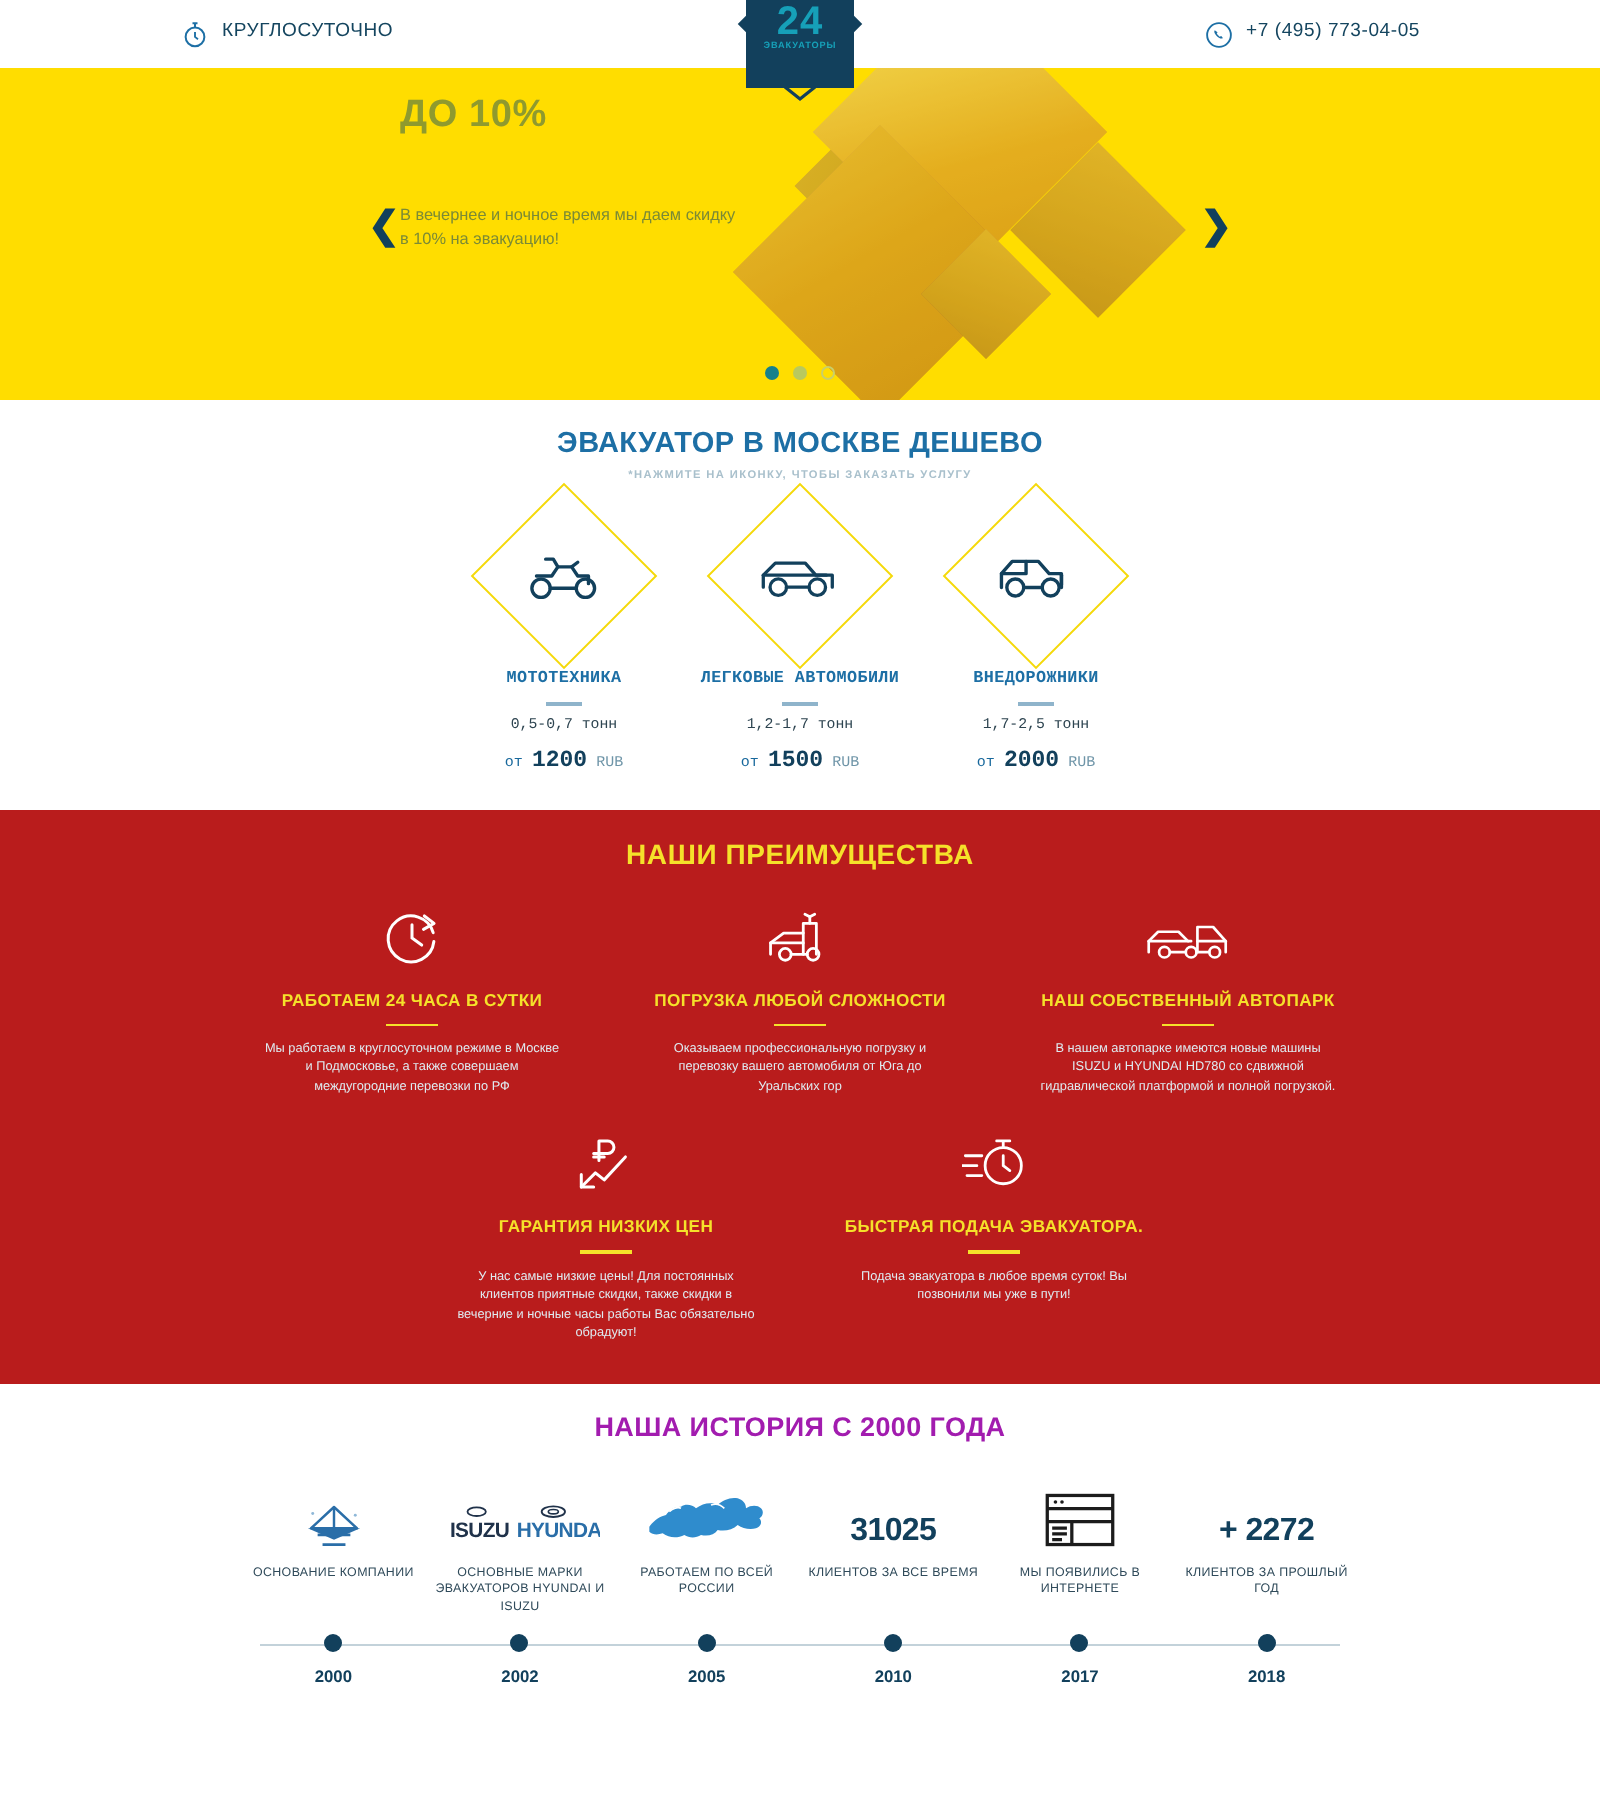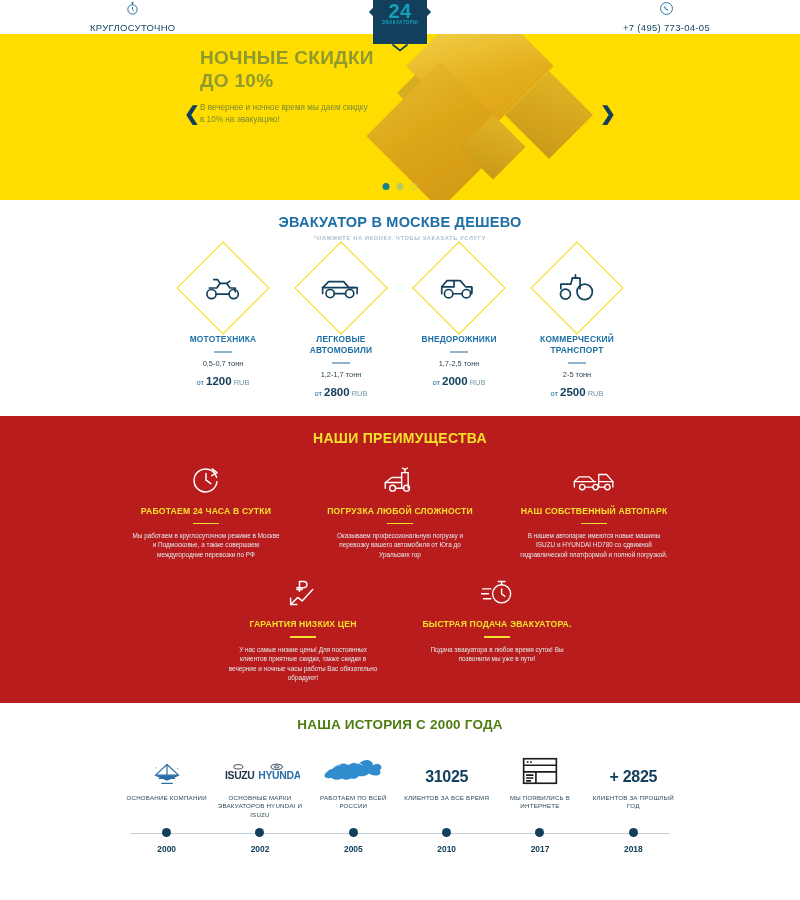--- a/index.html
+++ b/index.html
@@ -13,21 +13,21 @@
 
   
   .topbar {
     height: 34px; background: #ffffff;
     display: flex; align-items: center; justify-content: center;
     position: relative; z-index: 30;
   }
   .topbar-inner {
     width: 620px; display: flex; align-items: center; justify-content: space-between;
   }
-  .tb-item { display: flex; align-items: center; gap: 6px; flex-direction: column; }
+  .tb-item { display: flex; align-items: flex-start; gap: 6px; }
   .tb-text { font-size: 9.5px; color: #14455f; letter-spacing: .3px; font-weight: 500; }
   .ico-circ { width: 15px; height: 15px; flex: 0 0 15px; }
 
   
   .logo-badge {
     position: absolute; left: 50%; top: 0; transform: translateX(-50%);
     width: 80px; height: 56px; z-index: 40;
     display: flex; flex-direction: column; align-items: center; justify-content: space-between;
   }
   .logo-hex {
@@ -93,21 +93,21 @@
   }
   .sec-sub {
     text-align: center; font-size: 7.6px; color: #9ab3c2; letter-spacing: .9px;
     margin-top: 7px; font-weight: bold;
   }
   .sec-note {
     text-align: center; font-size: 5.6px; color: #a9c0cc; letter-spacing: .7px;
     margin-top: 5px; font-weight: bold;
   }
   .svc-row {
-    display: flex; justify-content: center; gap: 18px; margin-top: 14px;
+    display: flex; justify-content: center; gap: 18px; margin-top: 14px; font-family: Liberation Mono, monospace;
   }
   .svc { width: 100px; text-align: center; cursor: pointer; }
   .svc-dia {
     width: 66px; height: 66px; margin: 0 auto;
     border: 1.6px solid #f5d90a; transform: rotate(45deg);
     display: flex; align-items: center; justify-content: center;
   }
   .svc-dia svg { transform: rotate(-45deg); }
   .svc-name {
     margin-top: 13px; font-size: 8.4px; font-weight: bold; color: #1d6fa5;
@@ -135,21 +135,21 @@
   }
   .adv-hr { width: 26px; height: 1.4px; background: #f5e12a; margin: 6px auto 0; }
   .adv-p {
     margin-top: 7px; font-size: 6.4px; color: #dfeaf0; line-height: 9.5px;
     padding: 0 10px;
   }
 
   
   .hist { background: #fff; padding: 14px 0 16px; }
   .hist-title {
-    text-align:center; font-size: 13.5px; font-weight: bold; color:#4d7c0f; letter-spacing:.2px;
+    text-align:center; font-size: 13.5px; font-weight: bold; color:#a21caf; letter-spacing:.2px;
   }
   .hist-sub {
     text-align:center; font-size: 7.4px; color:#34556a; margin-top: 7px;
   }
   .hist-sub b { color:#143f59; }
   .tl { position: relative; width: 560px; margin: 14px auto 0; }
   .tl-items { display: flex; }
   .tl-item { flex: 1; text-align: center; padding: 0 4px; }
   .tl-ico { height: 40px; display:flex; align-items:flex-end; justify-content:center; }
   .tl-big { font-size: 16px; font-weight: bold; color:#12405c; letter-spacing:-.3px; }
@@ -227,21 +227,20 @@
       </div>
       <div class="dm" style="left:98px;top:116px;width:46px;height:46px;">
         <div class="dm-inner city-c"></div>
       </div>
       <div class="dm" style="left:146px;top:76px;width:62px;height:62px;">
         <div class="dm-inner city-c"></div>
       </div>
     </div>
 
     <div class="hero-title">
-      <div>НОЧНЫЕ СКИДКИ</div>
       <div>ДО 10%</div>
     </div>
 
     <div class="hero-sub">
       <div>В вечернее и ночное время мы даем скидку</div>
       <div>в 10% на эвакуацию!</div>
     </div>
 
     <div class="hero-arrow left">❮</div>
     <div class="hero-arrow right">❯</div>
@@ -288,21 +287,21 @@
             <path d="M19.5 22h15"></path>
             <path d="M4 22V14l8-8h20l7 8h11v8"></path>
             <path d="M4 14h42"></path>
           </svg>
         </div>
         <div class="svc-name">ЛЕГКОВЫЕ АВТОМОБИЛИ</div>
         <div class="svc-hr"></div>
         <div class="svc-w">1,2-1,7 тонн</div>
         <div class="svc-price">
           <span>от</span>
-          <b>2800</b>
+          <b>1500</b>
           <span class="cur">RUB</span>
         </div>
       </div>
 
       <div class="svc">
         <div class="svc-dia">
           <svg viewBox="0 0 52 32" width="40" height="25" fill="none" stroke="#12405c" stroke-width="2.2" stroke-linecap="round" stroke-linejoin="round">
             <circle cx="13" cy="23" r="5.5"></circle>
               <circle cx="36" cy="23" r="5.5"></circle>
             <path d="M18.5 23h12"></path>
@@ -314,39 +313,20 @@
         <div class="svc-name">ВНЕДОРОЖНИКИ</div>
         <div class="svc-hr"></div>
         <div class="svc-w">1,7-2,5 тонн</div>
         <div class="svc-price">
           <span>от</span>
           <b>2000</b>
           <span class="cur">RUB</span>
         </div>
       </div>
 
-      <div class="svc">
-        <div class="svc-dia">
-          <svg viewBox="0 0 52 36" width="40" height="28" fill="none" stroke="#12405c" stroke-width="2.2" stroke-linecap="round" stroke-linejoin="round">
-            <circle cx="11" cy="26" r="6.5"></circle>
-              <circle cx="36" cy="23" r="10"></circle>
-            <path d="M5 19v-6h13l2-8h10v14"></path>
-            <path d="M20 5h8"></path>
-              <path d="M24 5V1"></path>
-          </svg>
-        </div>
-        <div class="svc-name">КОММЕРЧЕСКИЙ ТРАНСПОРТ</div>
-        <div class="svc-hr"></div>
-        <div class="svc-w">2-5 тонн</div>
-        <div class="svc-price">
-          <span>от</span>
-          <b>2500</b>
-          <span class="cur">RUB</span>
-        </div>
-      </div>
 
     </div>
   </div>
 
   <div class="adv">
     <div class="adv-title">НАШИ ПРЕИМУЩЕСТВА</div>
 
     <div class="adv-row">
       <div class="adv-card">
         <div class="adv-ico">
@@ -489,21 +469,21 @@
               <circle cx="7" cy="7" r="1.1" fill="#1c1c1c" stroke="none"></circle>
               <circle cx="11" cy="7" r="1.1" fill="#1c1c1c" stroke="none"></circle>
               <path d="M5 23h9M5 26.5h9M5 30h6" stroke-width="2"></path>
             </svg>
           </div>
           <div class="tl-lbl">МЫ ПОЯВИЛИСЬ В ИНТЕРНЕТЕ</div>
         </div>
 
         <div class="tl-item">
           <div class="tl-ico">
-            <div class="tl-big">+ 2825</div>
+            <div class="tl-big">+ 2272</div>
           </div>
           <div class="tl-lbl">КЛИЕНТОВ ЗА ПРОШЛЫЙ ГОД</div>
         </div>
 
       </div>
 
       <div class="tl-line">
         <div class="tl-dots">
           <div class="tl-dotwrap">
               <div class="tl-dot"></div>

